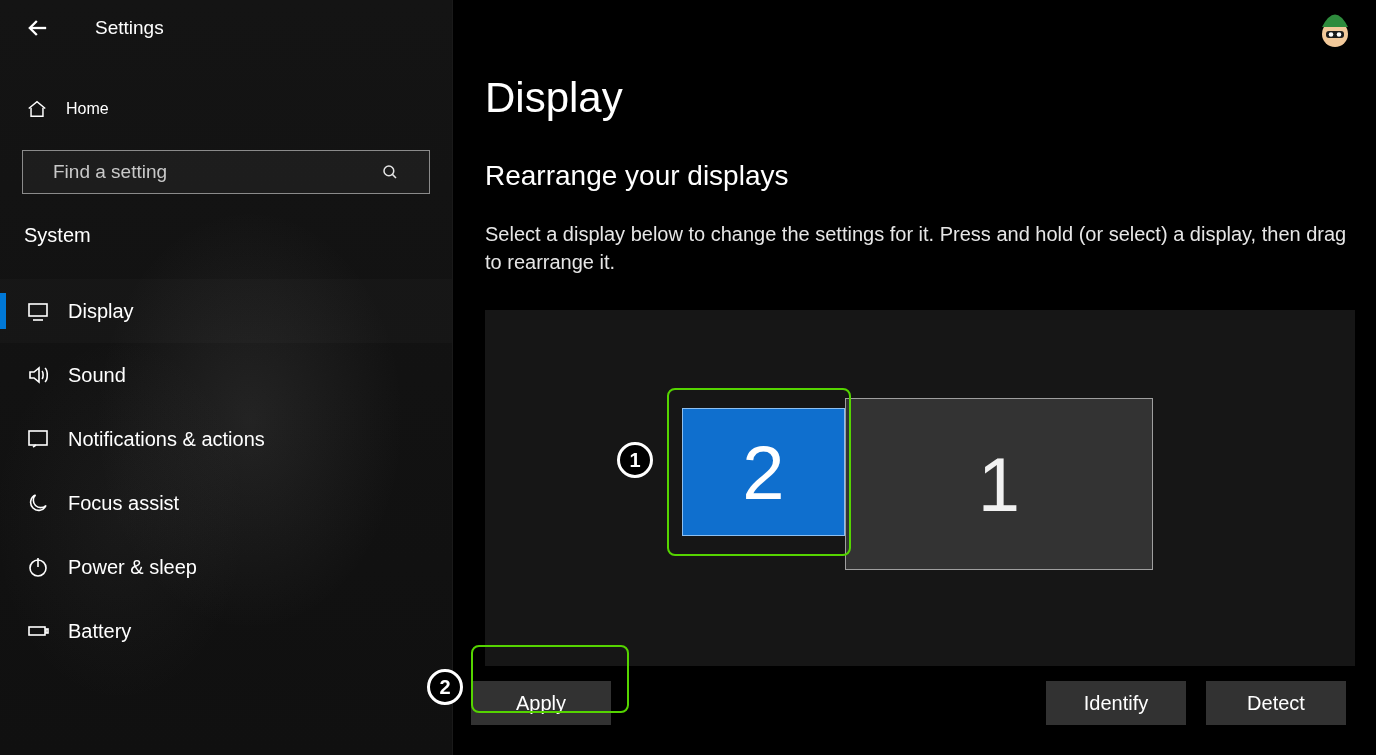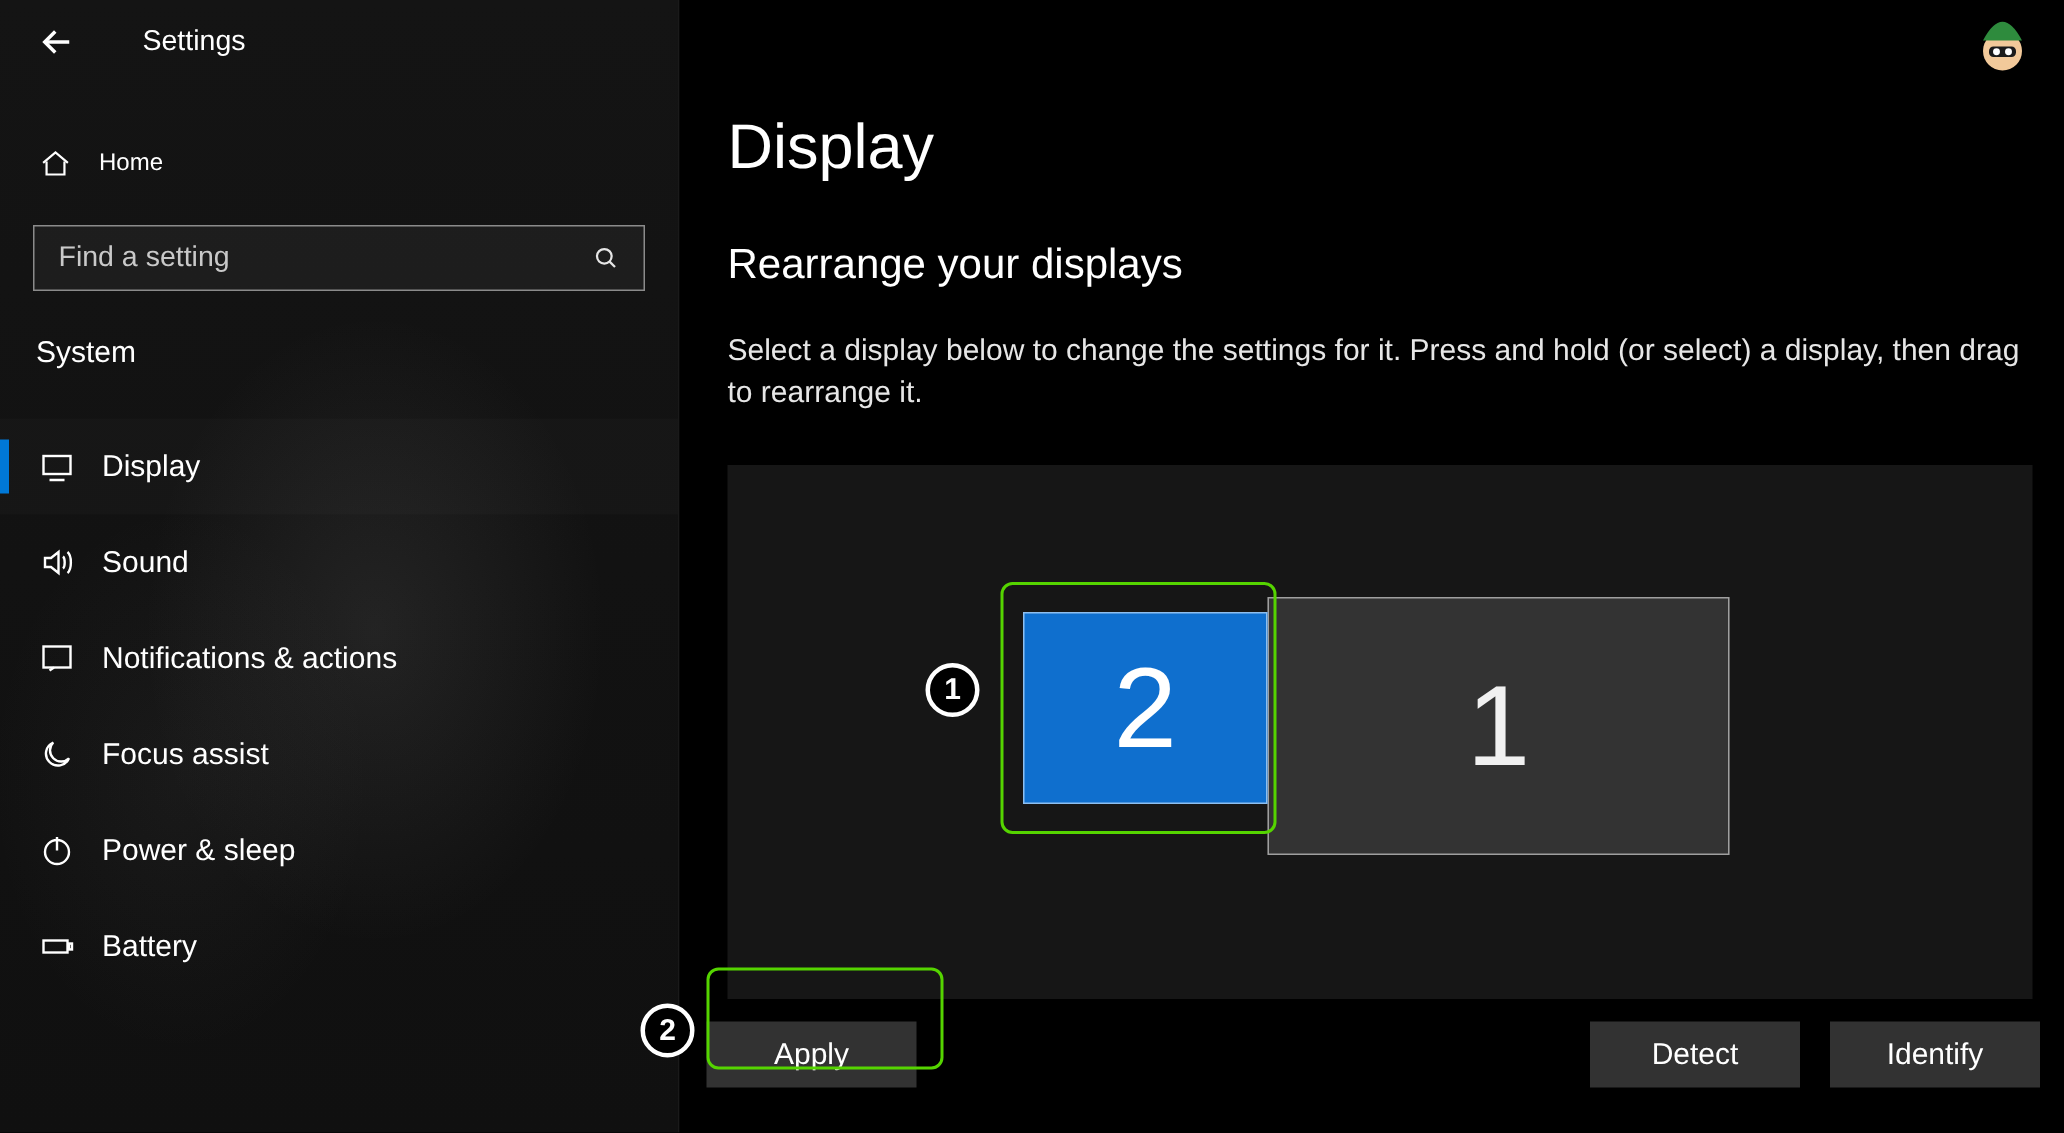--- a/index.html
+++ b/index.html
@@ -18,21 +18,21 @@
   }
   .sidebar .title-row { display:flex; align-items:center; gap:43px; padding: 14px 20px 8px 24px; }
   .back-btn { width:28px; height:28px; display:flex; align-items:center; justify-content:center; color:#fff; }
   .app-title { font-size:19px; font-weight:400; }
   .home-row { display:flex; align-items:center; gap:18px; padding: 48px 24px 18px 26px; }
   .home-icon { width:22px; height:22px; color:#fff; }
   .search-wrap { padding: 12px 22px 0 22px; }
   .search {
     display:flex; align-items:center; justify-content:space-between;
     height:44px; border:1px solid #8b8b8b; background: rgba(60,60,60,0.25);
-    padding: 0 16px;
+    padding: 0 30px;
   }
   .search input {
     flex:1; background:transparent; border:none; outline:none; color:#fff;
     font-size:19px;
   }
   .search input::placeholder { color:#c9c9c9; }
   .search .mag { width:18px; height:18px; color:#e5e5e5; }
   .category { padding: 30px 24px 8px 24px; font-size:20px; font-weight:400; }
   .nav { margin-top: 24px; display:flex; flex-direction:column; }
   .nav-item {
@@ -208,32 +208,32 @@
       </div>
       <div class="disp-box disp-2">
         <span>2</span>
       </div>
       <div class="hi-box hi-2"></div>
       <div class="step-badge step-1">
           <span>1</span>
         </div>
     </div>
 
-    <div class="buttons-row" style="left:18px; right:16px; bottom:30px;">
+    <div class="buttons-row" style="left:18px; right:30px; bottom:30px;">
       <div style="position:relative;">
         <button class="btn">
             <span>Apply</span>
           </button>
         <div class="hi-apply"></div>
         <div class="step-badge step-2" style="position:absolute;">
             <span>2</span>
           </div>
       </div>
       <div class="spacer"></div>
       <button class="btn">
+          <span>Identify</span>
+        </button>
+      <button class="btn">
           <span>Detect</span>
         </button>
-      <button class="btn">
-          <span>Identify</span>
-        </button>
     </div>
   </div>
 </div>
 
 </body></html>

